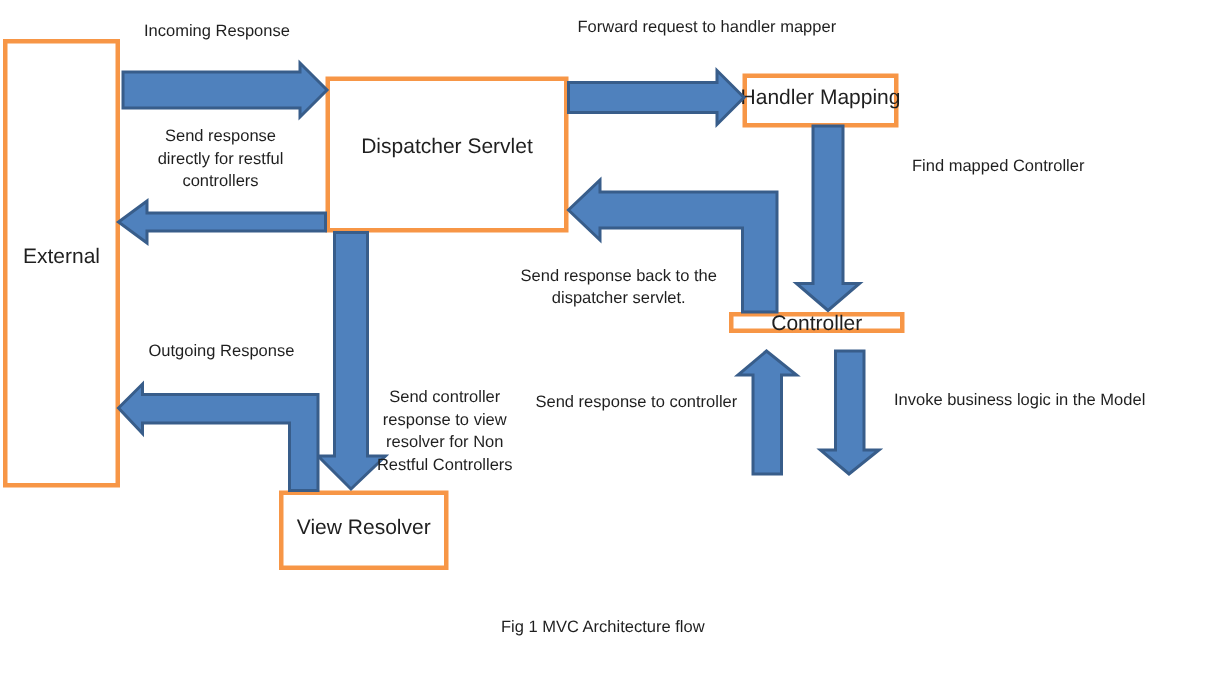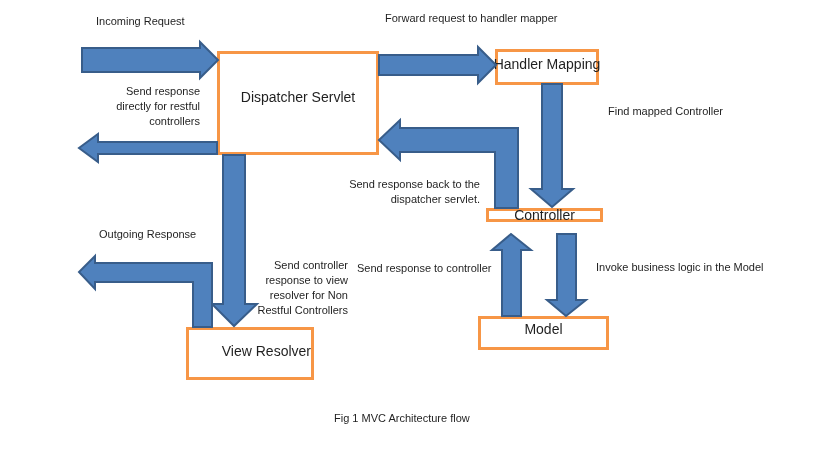--- a/index.html
+++ b/index.html
@@ -32,74 +32,74 @@
   }
   .arrow{stroke-width:2;stroke-linejoin:miter;}
   .lbl{
     position:absolute;
     font-size:11px;
     color:#1f1f1f;
     z-index:3;
     white-space:pre-line;
     line-height:15px;
   }
-  .lbl.center{text-align:right;}
+  .lbl.center{text-align:center;}
   
   #node-external{left:2px;top:26px;width:78px;height:299px;padding-bottom:12px;}
   #node-dispatcher{left:217px;top:51px;width:162px;height:104px;padding-bottom:12px;justify-content:center;}
   #node-handler-mapping{left:495px;top:49px;width:104px;height:36px;padding-bottom:6px;}
   #node-controller{left:486px;top:208px;width:117px;height:14px;}
   #node-model{left:478px;top:316px;width:131px;height:34px;padding-bottom:8px;}
-  #node-view-resolver{left:186px;top:327px;width:128px;height:53px;padding-bottom:6px;justify-content:flex-end;}
+  #node-view-resolver{left:186px;top:327px;width:113px;height:53px;padding-bottom:6px;}
   
   #label-incoming-request{left:96px;top:14px;}
   #label-forward-request{left:385px;top:11px;}
   #label-send-response-restful{left:94px;top:84px;width:106px;}
   #label-outgoing-response{left:99px;top:227px;}
   #label-send-controller-response{left:245px;top:216px;width:103px;margin-top:42px;}
   #label-send-response-back{left:345px;top:177px;width:135px;}
   #label-find-mapped-controller{left:596px;top:104px;}
   #label-send-response-to-controller{left:357px;top:261px;}
   #label-invoke-business-logic{left:596px;top:260px;}
   #figure-caption{left:334px;top:411px;}
 </style>
 </head>
 <body>
 
 <div id="stage" style="background: rgb(255, 255, 255);">
 
+  <div class="node" id="node-external" style="border-color: rgb(247, 150, 70);">
+    <span style="color: rgb(31, 31, 31);">External</span>
+  </div>
   <div class="node" id="node-dispatcher" style="border-color: rgb(247, 150, 70);">
     <span style="color: rgb(31, 31, 31);">Dispatcher Servlet</span>
   </div>
   <div class="node" id="node-handler-mapping" style="border-color: rgb(247, 150, 70);">
     <span style="color: rgb(31, 31, 31);">Handler Mapping</span>
   </div>
   <div class="node" id="node-controller" style="border-color: rgb(247, 150, 70);">
     <span style="color: rgb(31, 31, 31);">Controller</span>
-  </div>
-  <div class="node" id="node-model" style="border-color: rgb(247, 150, 70);">
-    <span style="color: rgb(31, 31, 31);">Model</span>
   </div>
   <div class="node" id="node-view-resolver" style="border-color: rgb(247, 150, 70);">
     <span style="color: rgb(31, 31, 31);">View Resolver</span>
   </div>
 
   <svg id="arrow-layer" width="819" height="460" viewBox="0 0 819 460">
     <polygon class="arrow" points="82,48 200,48 200,42 218,60 200,78 200,72 82,72" fill="#4f81bd" stroke="#385d8a"></polygon>
     <polygon class="arrow" points="379,55 478,55 478,47 496,65 478,83 478,75 379,75" fill="#4f81bd" stroke="#385d8a"></polygon>
     <polygon class="arrow" points="217,142 98,142 98,134 79,148 98,162 98,154 217,154" fill="#4f81bd" stroke="#385d8a"></polygon>
     <polygon class="arrow" points="223,155 245,155 245,304 257,304 234,326 212,304 223,304" fill="#4f81bd" stroke="#385d8a"></polygon>
     <polygon class="arrow" points="95,263 212,263 212,327 193,327 193,282 95,282 95,289 79,272 95,256" fill="#4f81bd" stroke="#385d8a"></polygon>
     <polygon class="arrow" points="400,128 518,128 518,208 495,208 495,152 400,152 400,160 379,140 400,120" fill="#4f81bd" stroke="#385d8a"></polygon>
     <polygon class="arrow" points="542,84 562,84 562,189 573,189 552,207 531,189 542,189" fill="#4f81bd" stroke="#385d8a"></polygon>
     <polygon class="arrow" points="502,316 502,250 492,250 511,234 531,250 521,250 521,316" fill="#4f81bd" stroke="#385d8a"></polygon>
     <polygon class="arrow" points="557,234 576,234 576,300 586,300 566,316 547,300 557,300" fill="#4f81bd" stroke="#385d8a"></polygon>
   </svg>
 
-  <div class="lbl" id="label-incoming-request" style="color: rgb(31, 31, 31);">Incoming Request</div>
+  <div class="lbl" id="label-incoming-request" style="color: rgb(31, 31, 31);">Incoming Response</div>
   <div class="lbl" id="label-forward-request" style="color: rgb(31, 31, 31);">Forward request to handler mapper</div>
   <div class="lbl center" id="label-send-response-restful" style="color: rgb(31, 31, 31);">Send response
 directly for restful
 controllers</div>
   <div class="lbl" id="label-outgoing-response" style="color: rgb(31, 31, 31);">Outgoing Response</div>
   <div class="lbl center" id="label-send-controller-response" style="color: rgb(31, 31, 31);">Send controller
 response to view
 resolver for Non
 Restful Controllers</div>
   <div class="lbl center" id="label-send-response-back" style="color: rgb(31, 31, 31);">Send response back to the

